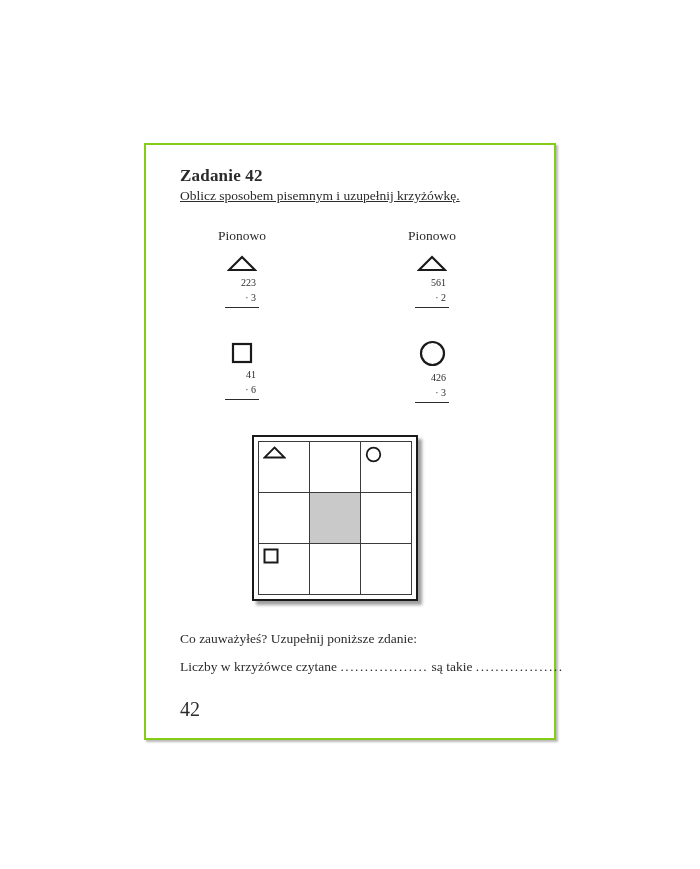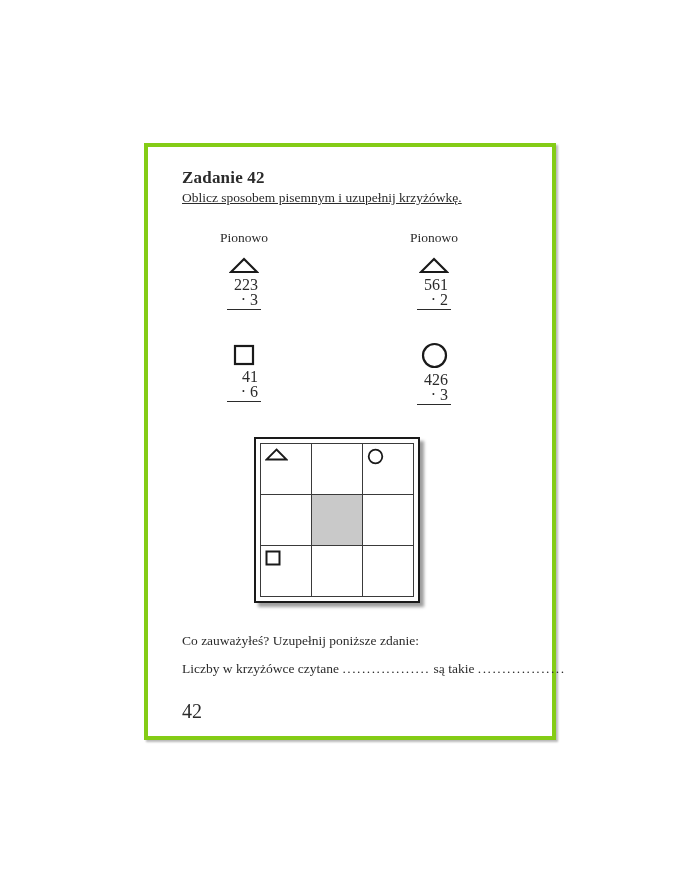--- a/index.html
+++ b/index.html
@@ -10,21 +10,21 @@
     height: 869px;
     background: #ffffff;
     font-family: "Liberation Serif", serif;
     color: #2b2b2b;
   }
   .page {
     position: absolute;
     left: 144px; top: 143px;
     width: 412px; height: 597px;
     background: #ffffff;
-    border: 4px solid #84cc16;
+    border: 2px solid #84cc16;
     box-shadow: 2px 2px 2px rgba(0,0,0,0.28);
   }
   .task-title {
     position: absolute;
     left: 34px; top: 21px;
     font-size: 17px;
     font-weight: bold;
     letter-spacing: 0.2px;
   }
   .task-instruction {
@@ -55,21 +55,21 @@
   .p-right-2 { left: 230px; top: 195px; }
   .shape-box {
     display: flex;
     justify-content: center;
     align-items: flex-end;
     margin-bottom: 3px;
   }
   .stack {
     width: 34px;
     text-align: right;
-    font-size: 16px;
+    font-size: 10px;
     line-height: 15px;
   }
   .operand { padding-right: 3px; }
   .mult {
     border-bottom: 1.3px solid #2b2b2b;
     padding: 0 3px 2px 0;
   }
   
   .grid-frame {
     position: absolute;

